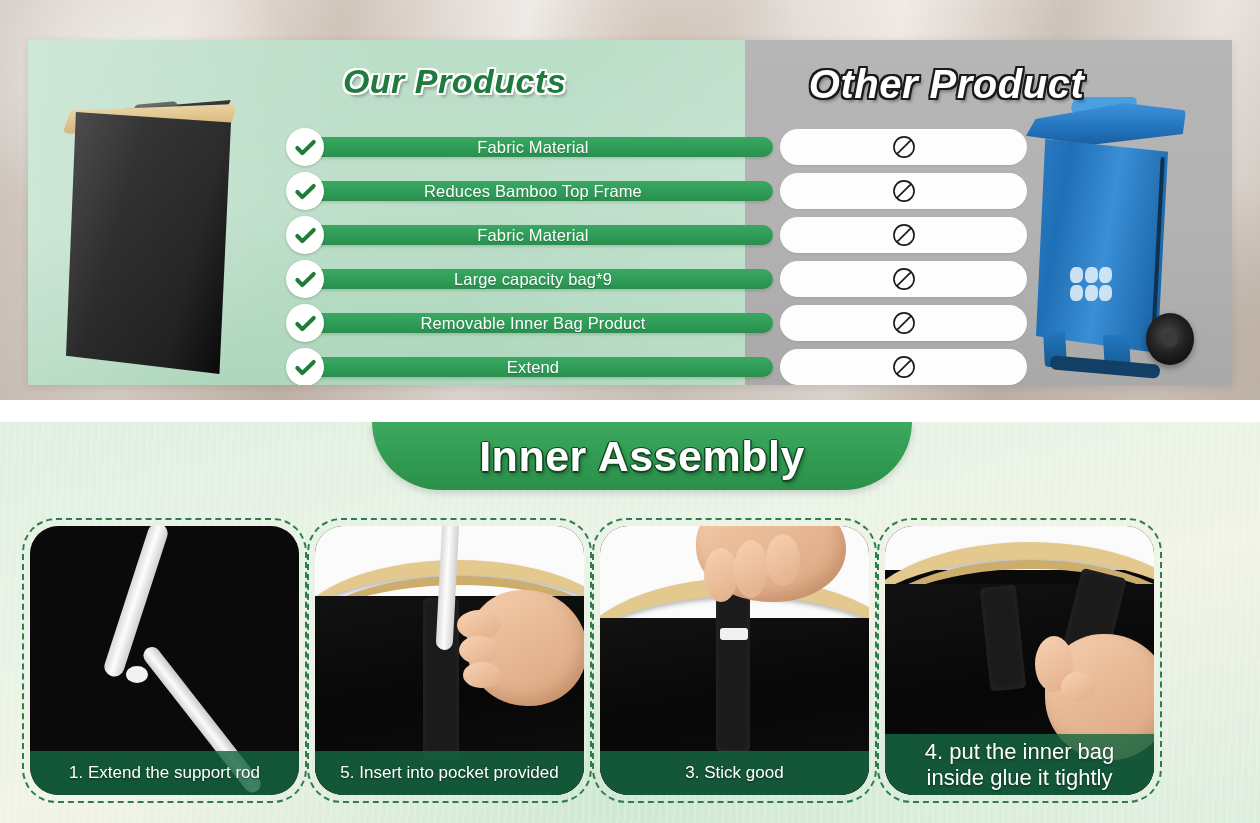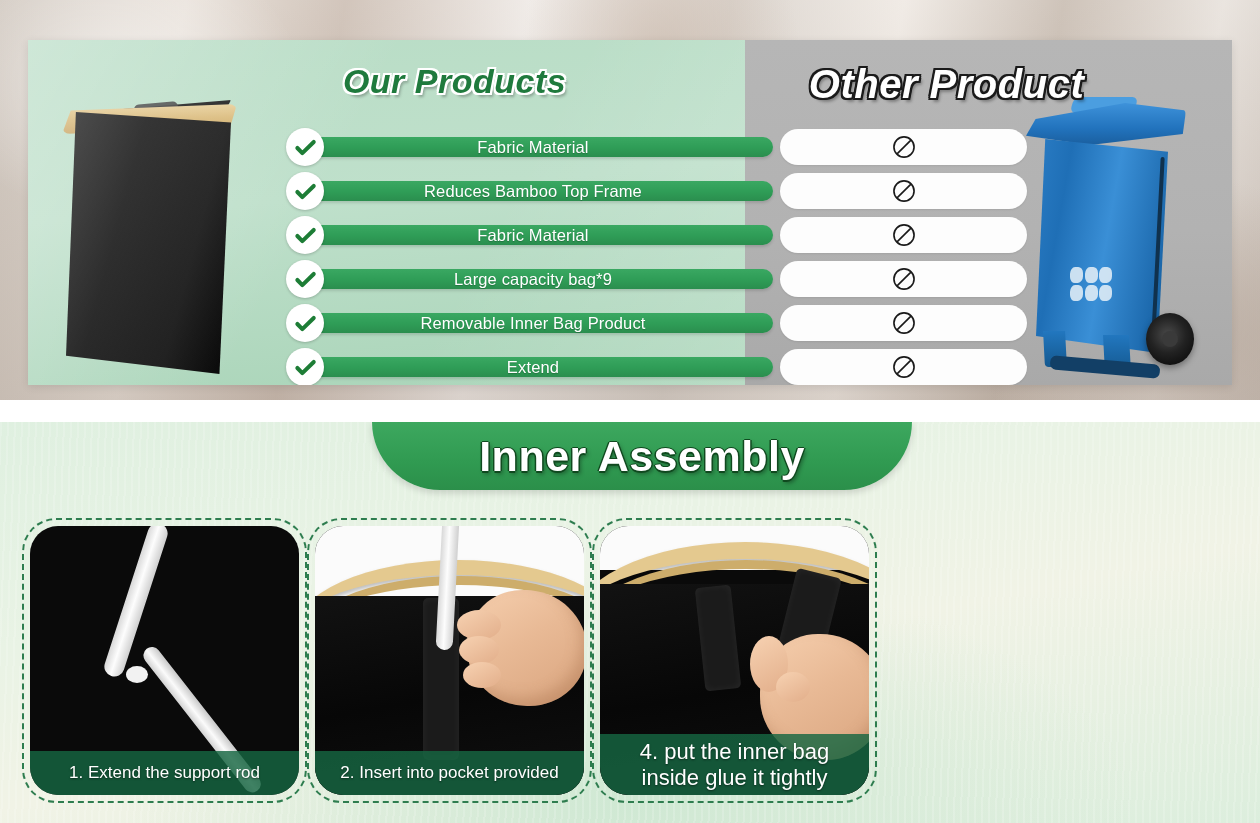--- a/index.html
+++ b/index.html
@@ -475,25 +475,43 @@
             <div class="bamboo-arc2"></div>
             <div class="fabric"></div>
             <div class="strap" style="left:108px; top:72px; height:162px;"></div>
             <div class="rod-a" style="left:124px; top:-8px; height:132px; transform:rotate(3deg); width:17px;"></div>
             <div class="hand" style="left:152px; top:64px; width:120px; height:116px;"></div>
             <div class="finger" style="left:142px; top:84px; width:44px; height:30px;"></div>
             <div class="finger" style="left:144px; top:110px; width:40px; height:28px;"></div>
             <div class="finger" style="left:148px; top:136px; width:38px; height:26px;"></div>
           </div>
           <div class="caption">
-            <span>2. Insert into pocket provided</span>
-          </div>
-        </div>
-      </div>
-
+            <span>5. Insert into pocket provided</span>
+          </div>
+        </div>
+      </div>
+
+      <div class="step">
+        <div class="photo">
+          <div class="sc">
+            <div class="whitebg" style="height:96px;"></div>
+            <div class="bamboo-arc" style="left:-34px; top:52px; width:350px; height:92px; border-top-width:18px;"></div>
+            <div class="fabric" style="top:92px;"></div>
+            <div class="strap" style="left:116px; top:56px; height:170px; width:34px;"></div>
+            <div class="velcro" style="left:120px; top:102px;"></div>
+            <div class="hand" style="left:96px; top:-34px; width:150px; height:110px;"></div>
+            <div class="finger" style="left:104px; top:22px; width:34px; height:54px;"></div>
+            <div class="finger" style="left:134px; top:14px; width:34px; height:58px;"></div>
+            <div class="finger" style="left:166px; top:8px; width:34px; height:52px;"></div>
+          </div>
+          <div class="caption">
+            <span>3. Stick good</span>
+          </div>
+        </div>
+      </div>
 
       <div class="step">
         <div class="photo">
           <div class="sc">
             <div class="whitebg" style="height:44px;"></div>
             <div class="bamboo-arc" style="left:-30px; top:16px; width:350px; height:86px; border-top-width:17px;"></div>
             <div class="bamboo-arc2" style="left:-26px; top:34px; width:344px; height:80px;"></div>
             <div class="fabric" style="top:58px;"></div>
             <div class="strap" style="left:100px; top:60px; height:104px; width:36px; transform:rotate(-6deg);"></div>
             <div class="strap" style="left:186px; top:46px; height:88px; width:46px; transform:rotate(14deg);"></div>

